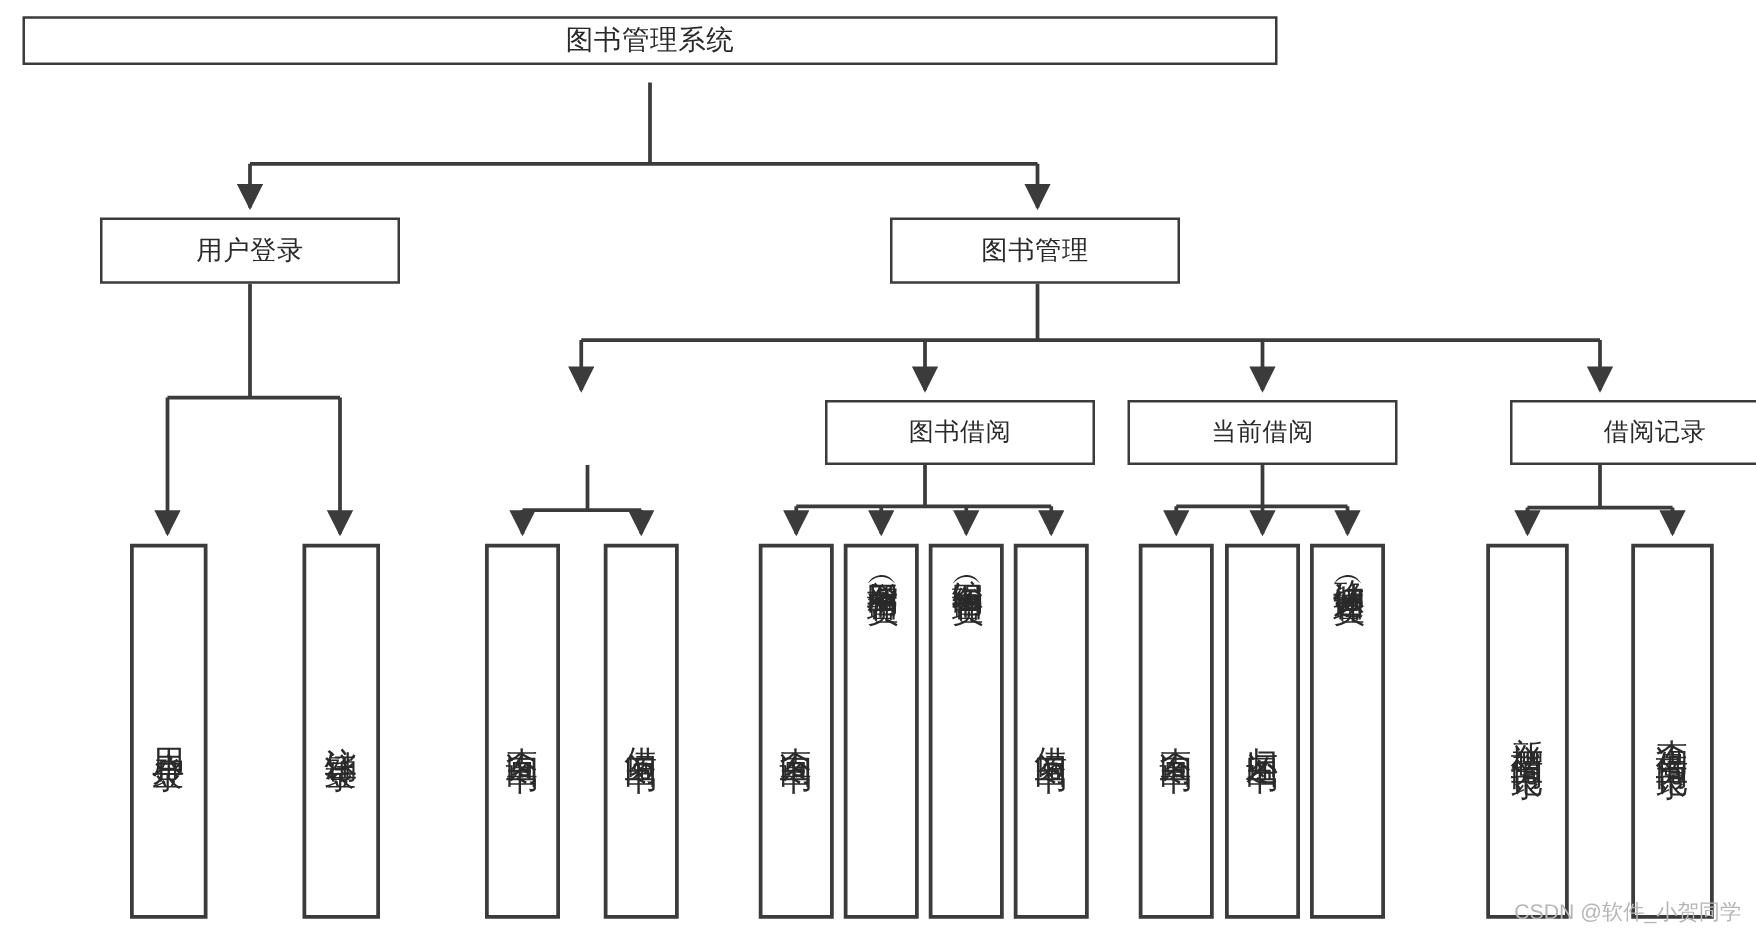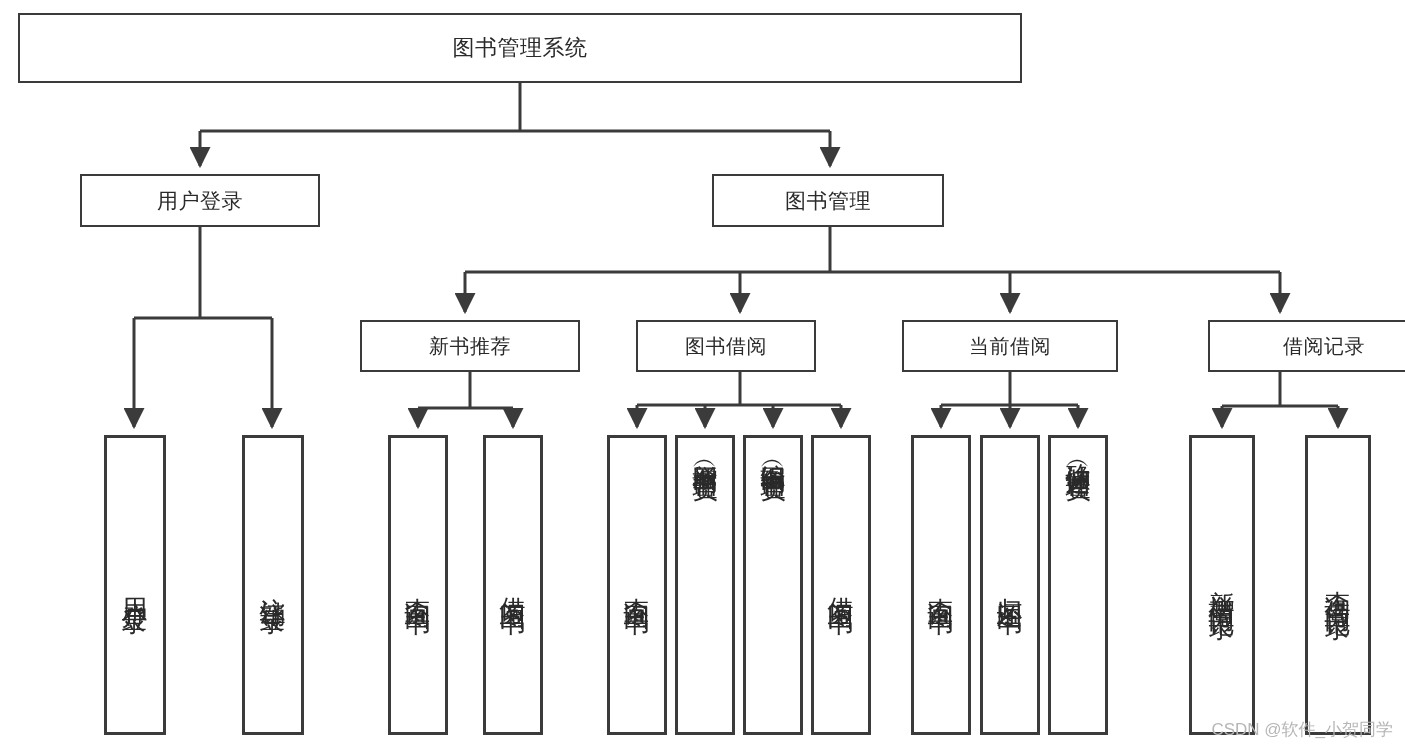--- a/index.html
+++ b/index.html
@@ -40,35 +40,35 @@
     display: block;
     text-align: center;
     line-height: 1.12;
     letter-spacing: 0.5px;
   }
   
   .n-root {
     left: 18px;
     top: 13px;
     width: 1004px;
-    height: 70px;
+    height: 39px;
   }
   .n-root .node-label { font-size: 22px; }
 
   
   .n-t2 { height: 53px; }
   .n-t2 .node-label { font-size: 21px; }
   .n-login   { left: 80px;  top: 174px; width: 240px; }
   .n-bookmgr { left: 712px; top: 174px; width: 232px; }
 
   
   .n-t3 { height: 52px; top: 320px; }
   .n-t3 .node-label { font-size: 20px; }
   .n-newbook  { left: 360px;  width: 220px; }
-  .n-borrow   { left: 636px;  width: 180px; }
+  .n-borrow   { left: 660px;  width: 216px; }
   .n-current  { left: 902px;  width: 216px; }
   .n-record   { left: 1208px; width: 232px; }
 
   
   .leaf {
     top: 435px;
     height: 300px;
     border-width: 3px;
     align-items: flex-start;
     justify-content: center;
@@ -164,23 +164,20 @@
     <span class="node-label">图书管理系统</span>
   </div>
 
   <div class="node n-t2 n-login">
     <span class="node-label">用户登录</span>
   </div>
   <div class="node n-t2 n-bookmgr">
     <span class="node-label">图书管理</span>
   </div>
 
-  <div class="node n-t3 n-newbook">
-    <span class="node-label">新书推荐</span>
-  </div>
   <div class="node n-t3 n-borrow">
     <span class="node-label">图书借阅</span>
   </div>
   <div class="node n-t3 n-current">
     <span class="node-label">当前借阅</span>
   </div>
   <div class="node n-t3 n-record">
     <span class="node-label">借阅记录</span>
   </div>
 

